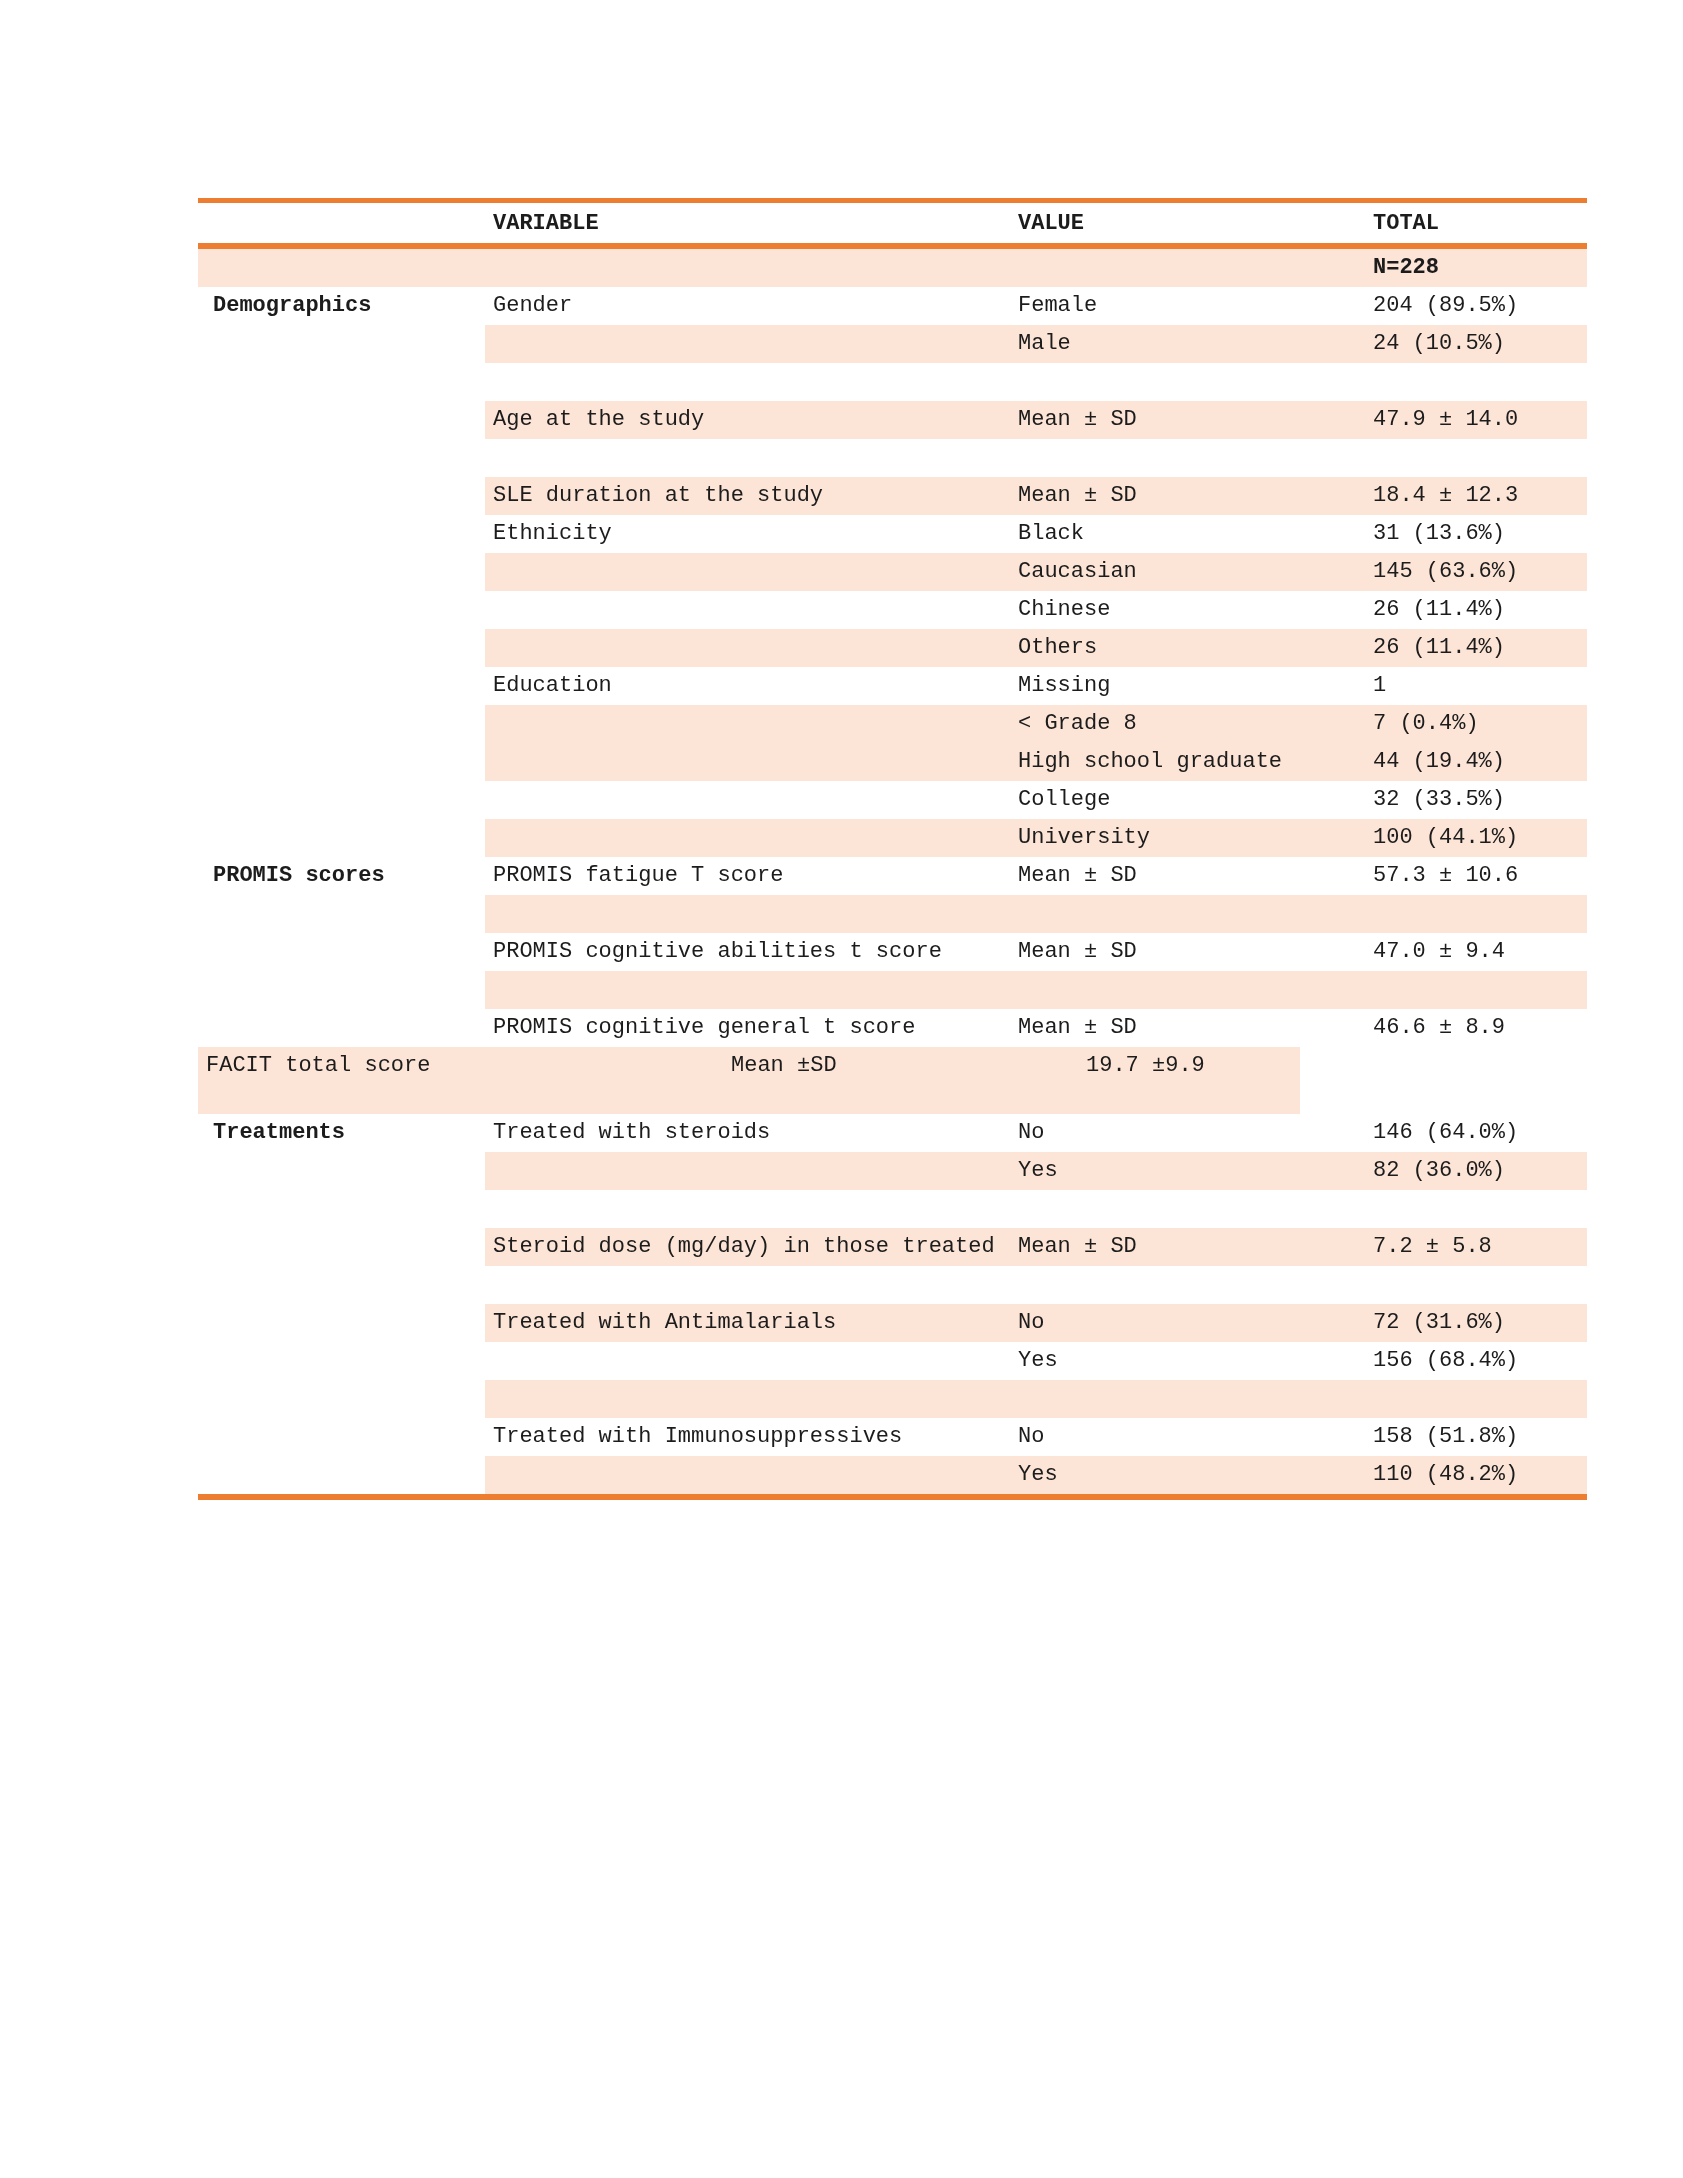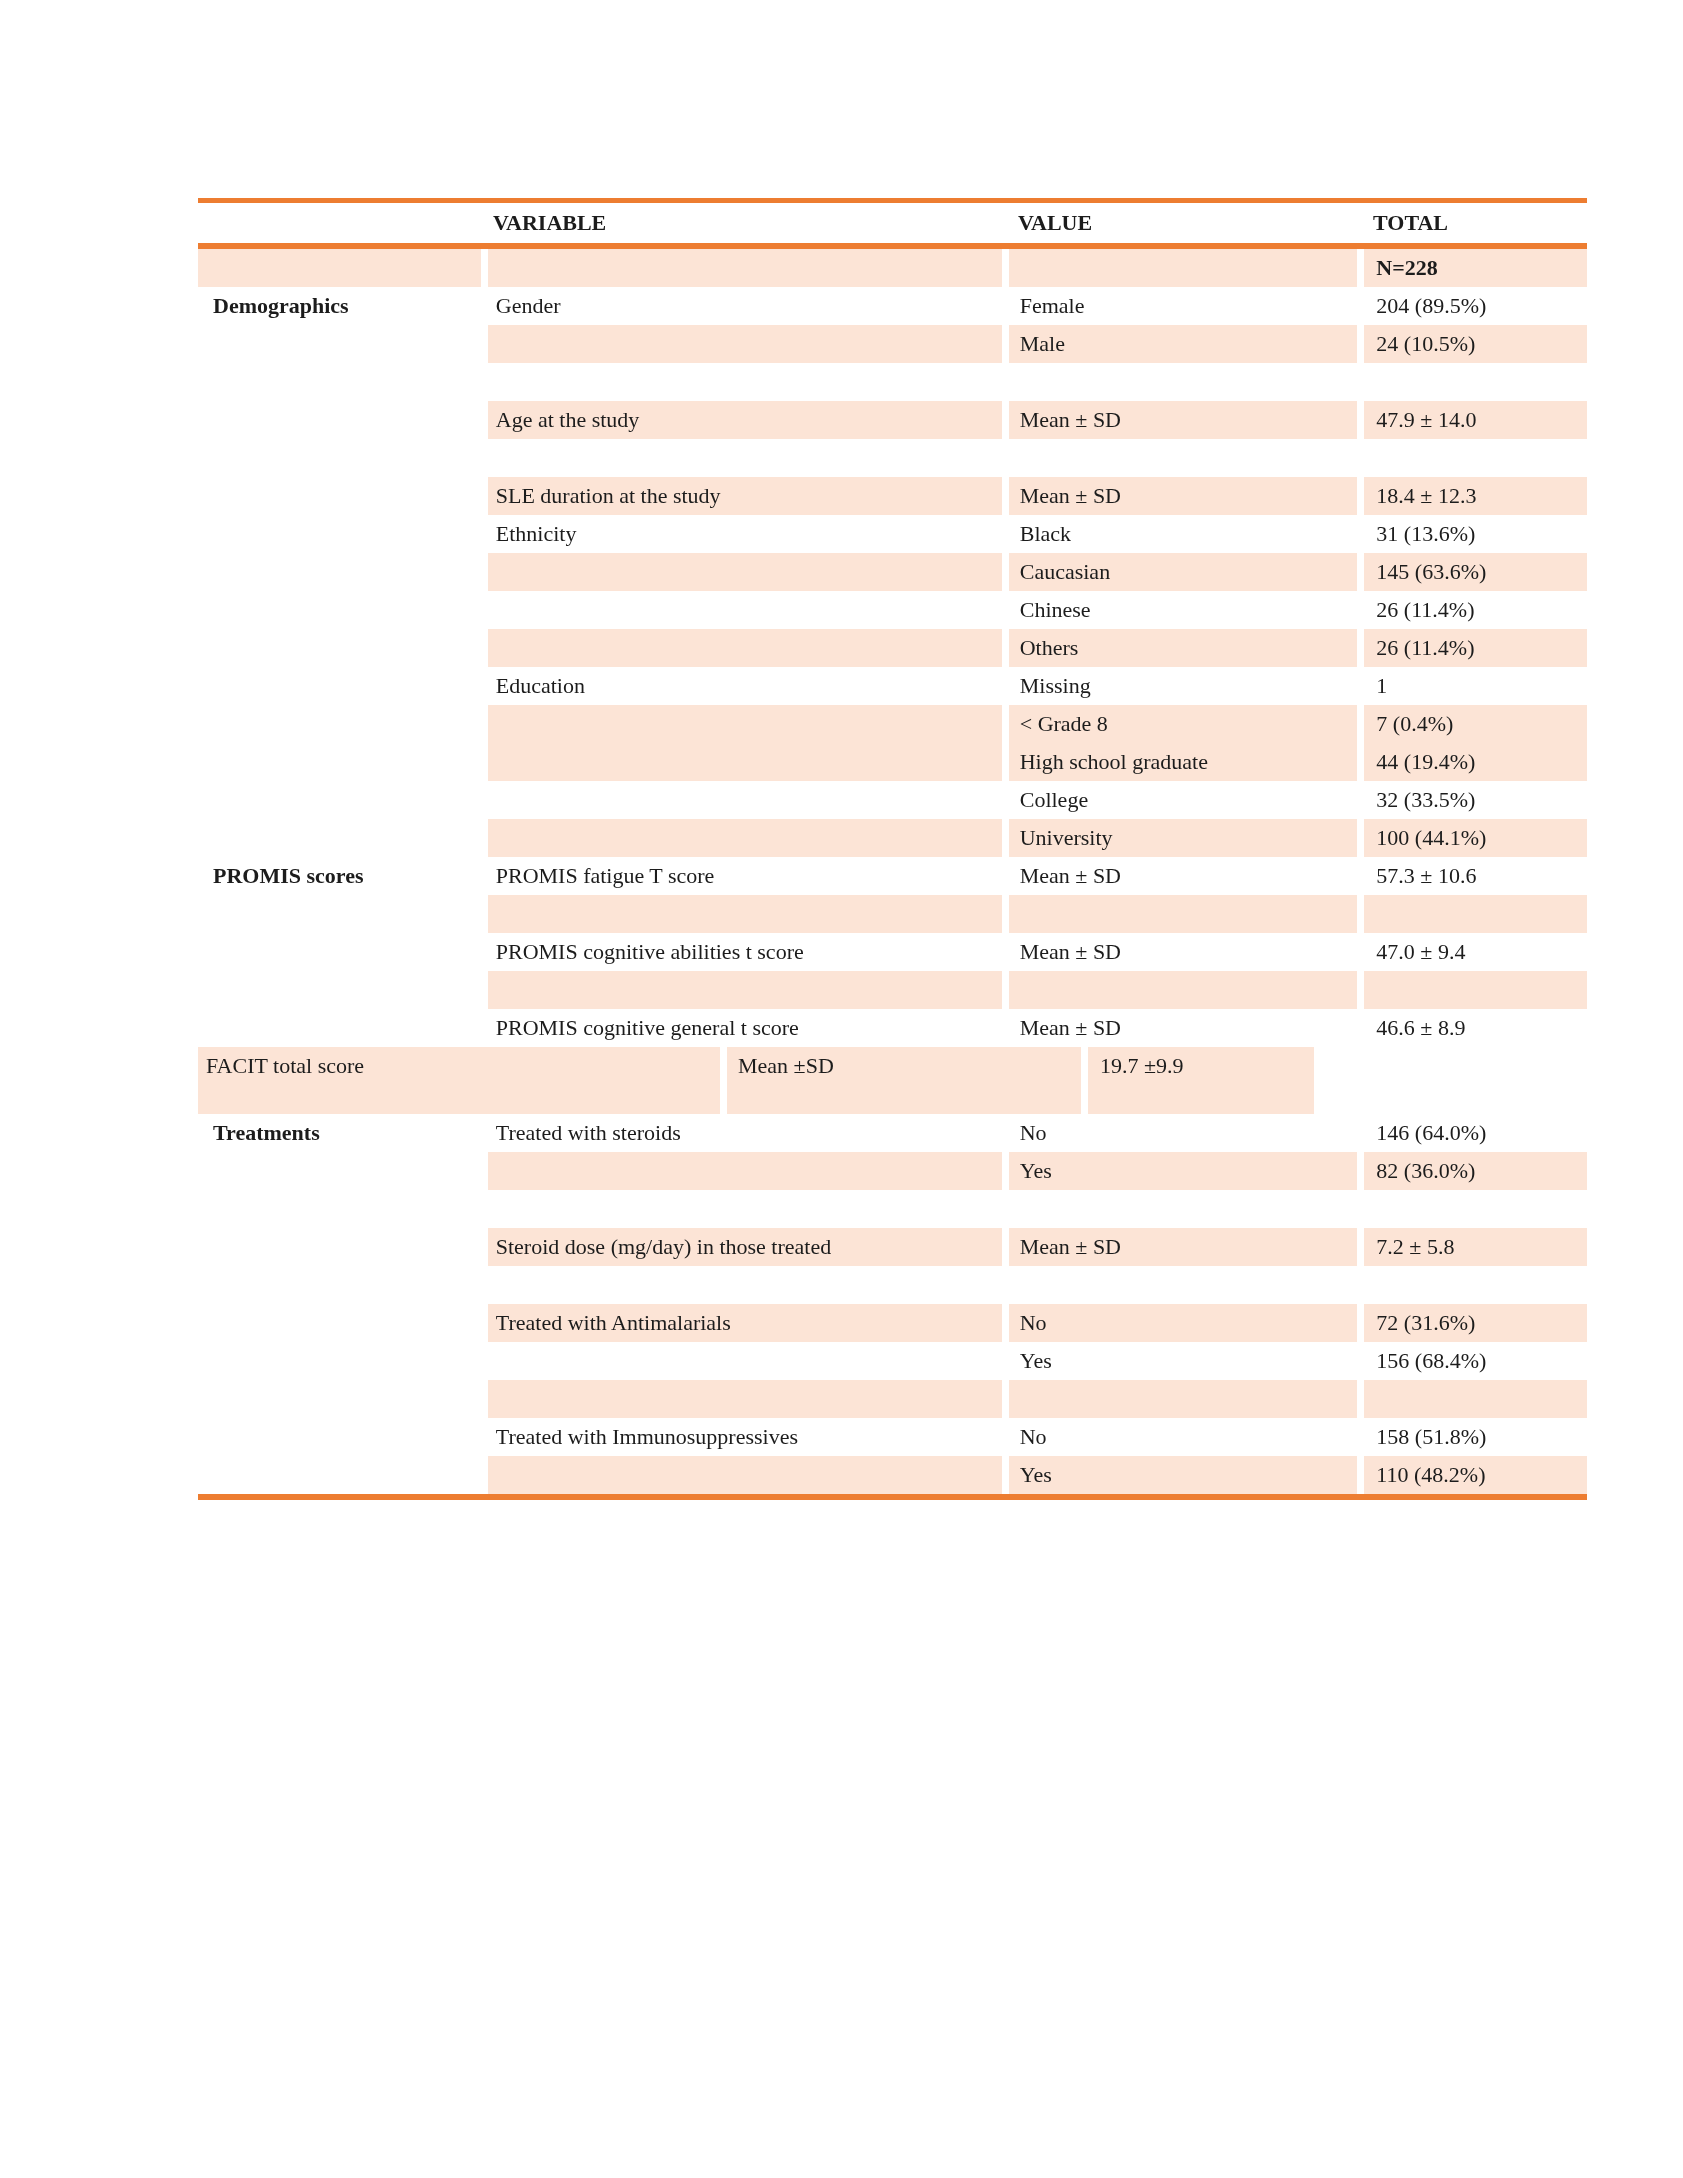--- a/index.html
+++ b/index.html
@@ -5,21 +5,21 @@
   html, body {
     margin: 0;
     padding: 0;
     background: #ffffff;
   }
   .page {
     position: relative;
     width: 1683px;
     height: 2178px;
     background: var(--page-bg, #ffffff);
-    font-family: Liberation Serif, serif;
+    font-family: Liberation Mono, monospace;
     color: var(--text-color, #1c1c1c);
   }
   .doc-table {
     position: absolute;
     left: 198px;
     top: 198px;
     width: 1389px;
   }
   .rule {
     width: 100%;
@@ -34,21 +34,20 @@
     height: 40px;
     align-items: center;
   }
   .t-header .c { font-weight: bold; }
 
   .row {
     display: flex;
     height: 38px;
     font-size: 22px;
     line-height: 1.1;
-    gap: 7px;
   }
   .row.tall { height: 67px; }
 
   .c {
     box-sizing: border-box;
     height: 100%;
     display: flex;
     align-items: center;
     font-size: 22px;
     overflow: hidden;

